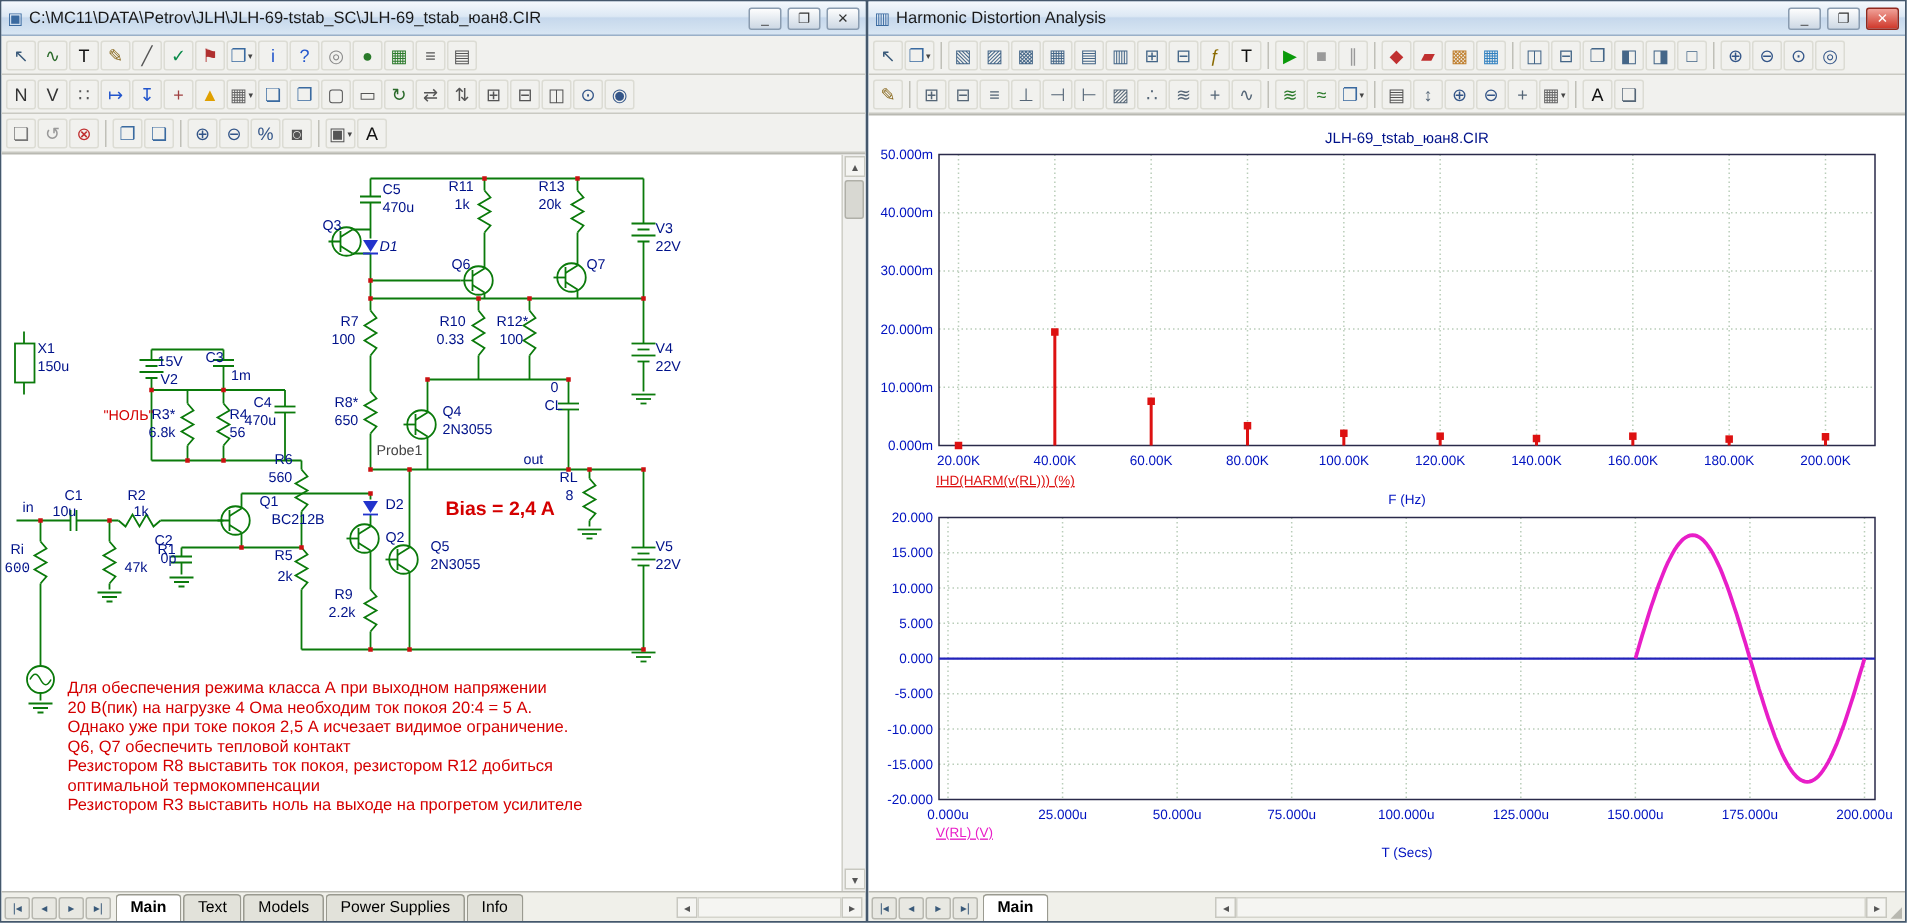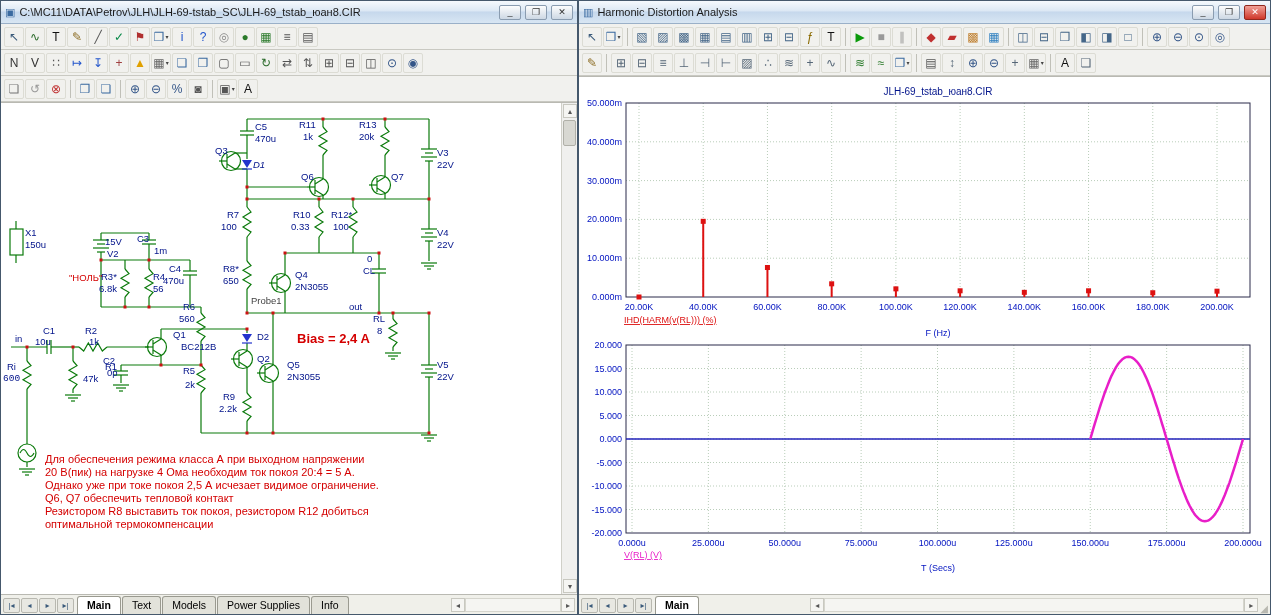--- a/index.html
+++ b/index.html
@@ -383,20 +383,21 @@
           <span style="left: 222px; top: 288px;">R9</span>
           <span style="left: 218px; top: 300px;">2.2k</span>
         </div>
       <div id="schematic-annotation">
           <div>Для обеспечения режима класса А при выходном напряжении</div>
           <div>20 В(пик) на нагрузке 4 Ома необходим ток покоя 20:4 = 5 А.</div>
           <div>Однако уже при токе покоя 2,5 А исчезает видимое ограничение.</div>
           <div>Q6, Q7 обеспечить тепловой контакт</div>
           <div>Резистором R8 выставить ток покоя, резистором R12 добиться</div>
           <div>оптимальной термокомпенсации</div>
+          <div>Резистором R3 выставить ноль на выходе на прогретом усилителе</div>
         </div>
       <div class="vscroll">
         <span class="scroll-arrow">▴</span>
         <span class="vthumb"></span>
         <span class="scroll-arrow bottom">▾</span>
       </div>
     </div>
     <div class="tabbar">
       <span class="navgroup">
           <span class="tbtn">|◂</span>

